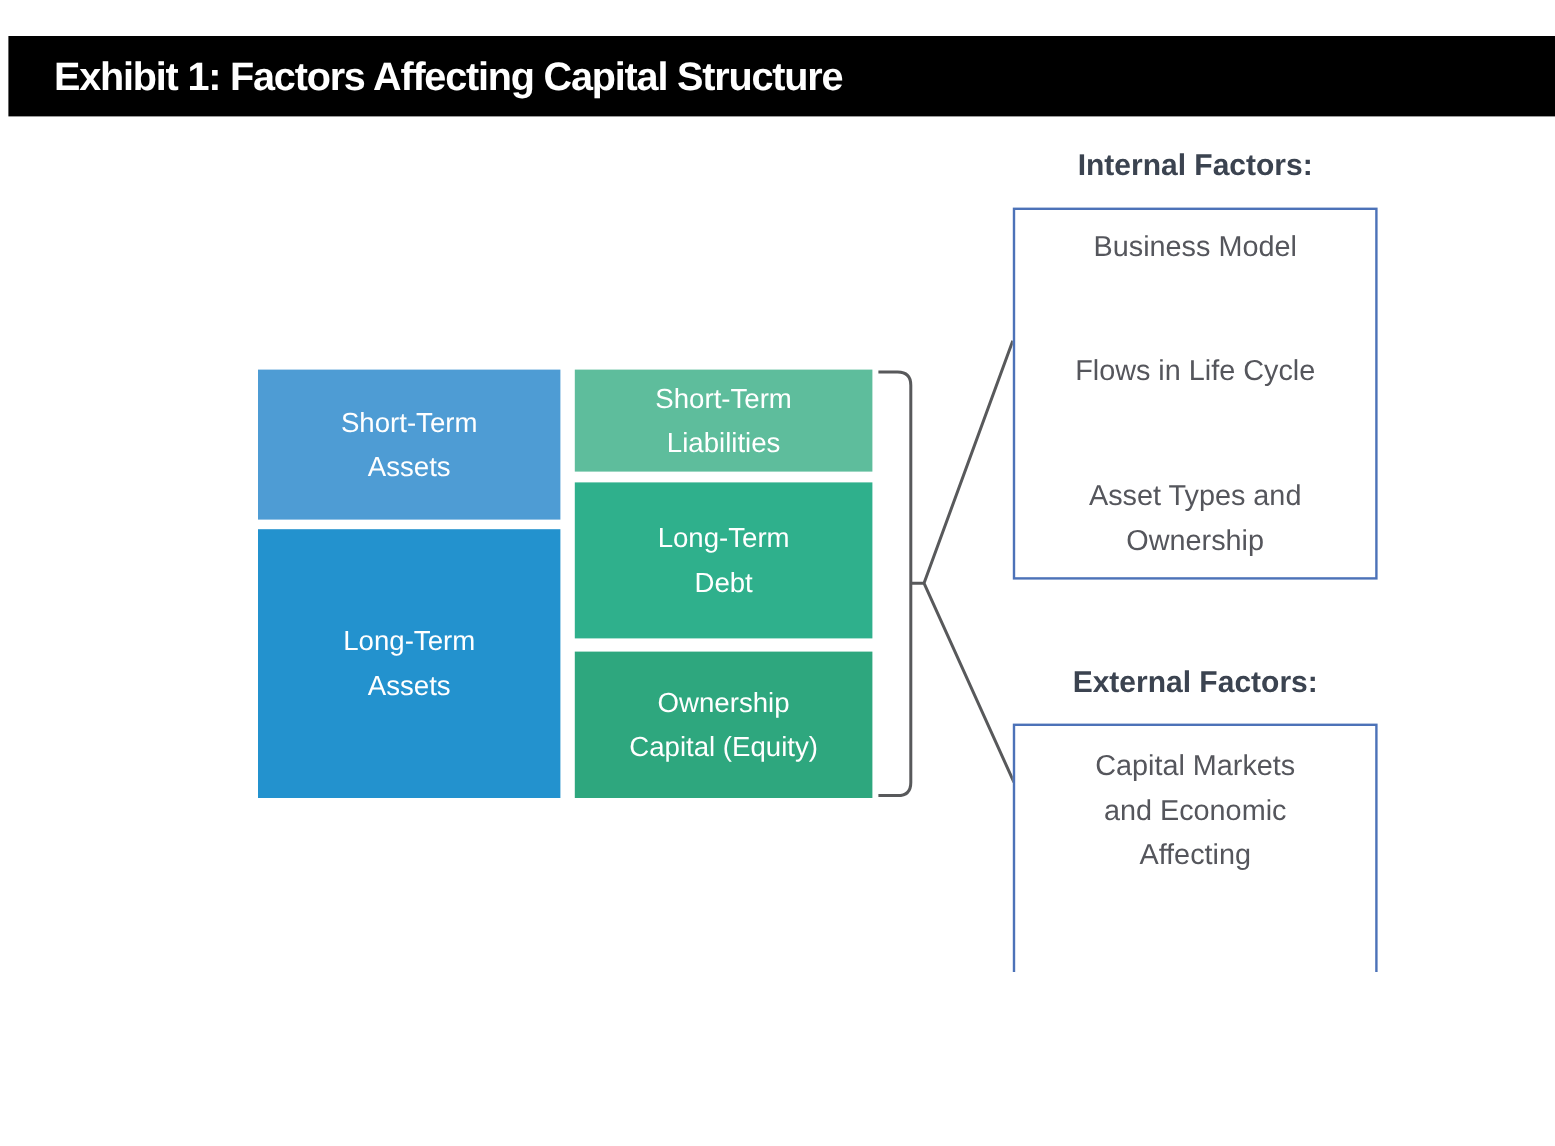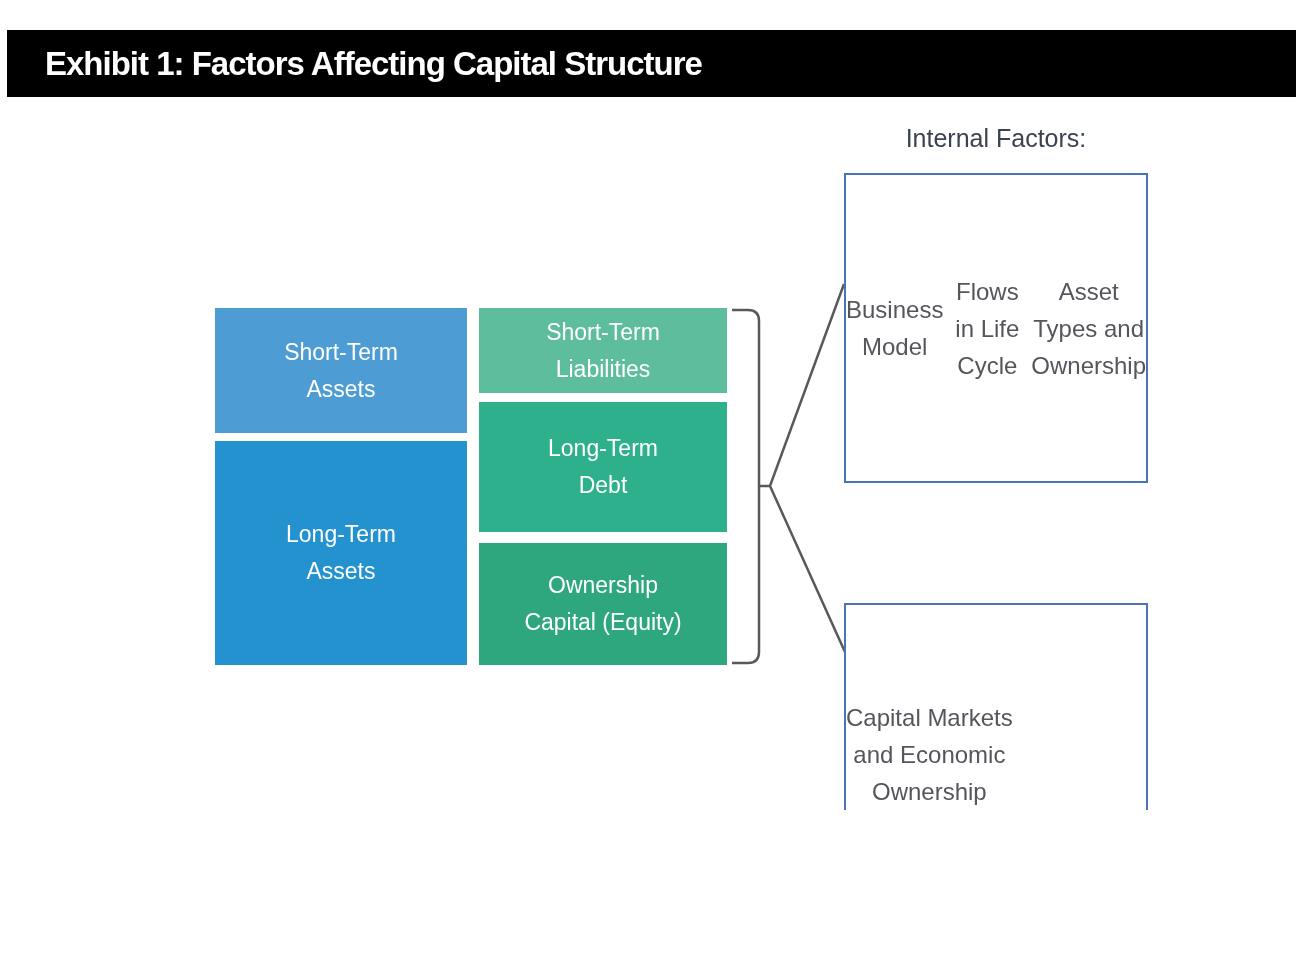--- a/index.html
+++ b/index.html
@@ -53,35 +53,35 @@
     left: 0; top: 0;
     width: 1296px; height: 955px;
     pointer-events: none;
   }
 
   
   .factor-heading {
     position: absolute;
     left: 844px; width: 304px;
     text-align: center;
-    font-weight: normal;
+    font-weight: bold;
     font-size: 25px;
     color: #3B4350;
     white-space: nowrap;
   }
   .heading-internal { top: 124px; }
   .heading-external { top: 555px; }
 
   .factor-box {
     position: absolute;
     left: 844px; width: 304px;
     border: 2px solid #4C72B8;
     background: #ffffff;
     box-sizing: border-box;
-    display: flex; flex-direction: row;
+    display: flex; flex-direction: column;
     justify-content: space-between;
     align-items: center;
   }
   .factor-box-internal { top: 173px; height: 310px; padding: 12px 0; }
   .factor-box-external { top: 603px; height: 302px; padding: 15px 0; }
 
   .factor-item {
     text-align: center;
     color: #55565C;
     font-size: 24px;
@@ -120,20 +120,21 @@
 
   <div class="factor-heading heading-internal">Internal Factors:</div>
 
   <div class="factor-box factor-box-internal">
     <div class="factor-item">Business Model</div>
     <div class="factor-item">Flows in Life Cycle</div>
     <div class="factor-item">Asset Types and
 Ownership</div>
   </div>
 
+  <div class="factor-heading heading-external">External Factors:</div>
 
   <div class="factor-box factor-box-external">
     <div class="factor-item">Capital Markets
 and Economic
-Ownership</div>
+Affecting</div>
   </div>
 
 </div>
 
 </body></html>

